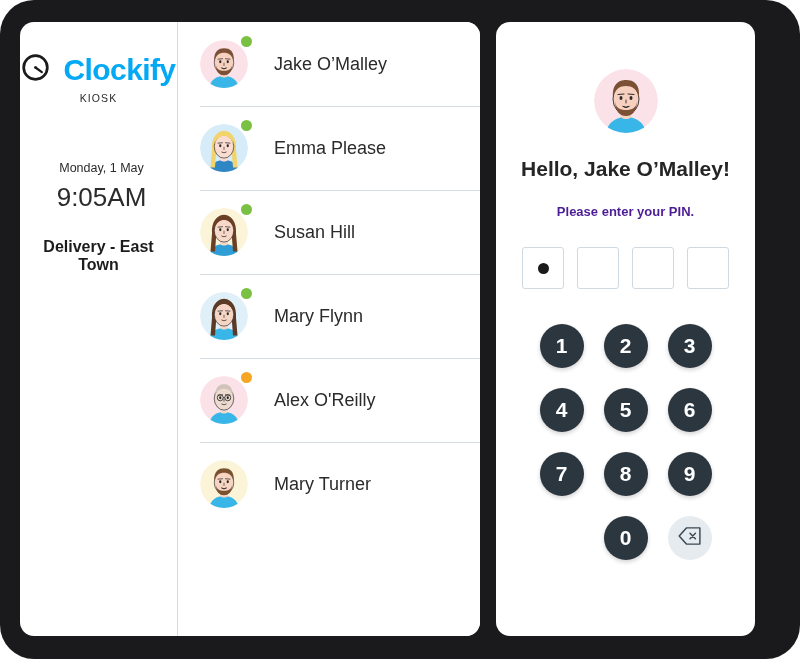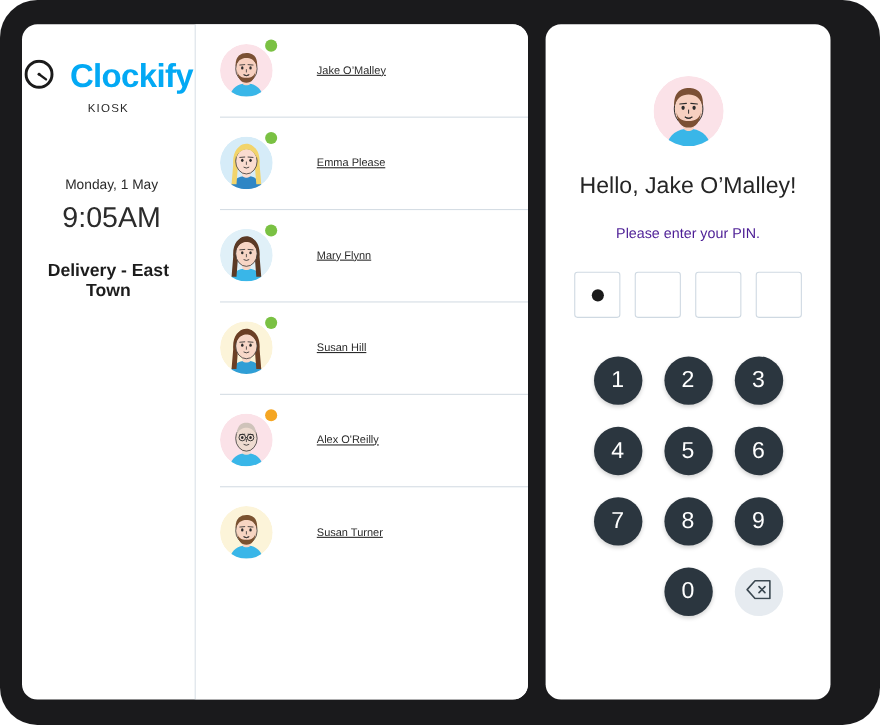--- a/index.html
+++ b/index.html
@@ -128,40 +128,40 @@
     overflow: hidden;
     display: block;
   }
   .status-dot {
     position: absolute;
     top: -4px; right: -4px;
     width: 11px; height: 11px;
     border-radius: 50%;
   }
   .user-name {
-    margin-left: 40px;
-    font-size: 10px;
+    margin-left: 26px;
+    font-size: 18px;
     color: #2b2b2b;
-    text-decoration: underline;
   }
 
   
   .screen-right {
     position: absolute;
     left: 496px; top: 22px;
     width: 259px; height: 614px;
     background: #ffffff;
     border-radius: 14px;
     overflow: hidden;
   }
   .pin-panel {
     width: 100%; height: 100%;
     display: flex;
     flex-direction: column;
     align-items: center;
+    font-weight: bold;
   }
   .hero-avatar {
     margin-top: 47px;
     width: 64px; height: 64px;
     border-radius: 50%;
     overflow: hidden;
   }
   .greeting {
     margin-top: 24px;
     font-size: 21px;
@@ -305,60 +305,60 @@
               <path d="M32 31 L32 34" stroke="#2b2b2b" stroke-width="0.9" fill="none" stroke-linecap="round"></path>
               <path d="M29 37.5 Q32 39.5 35 37.5" stroke="#2b2b2b" stroke-width="1" fill="none" stroke-linecap="round"></path>
             </svg></div>
           <span class="status-dot" style="background: rgb(122, 193, 67);"></span>
         </div>
         <div class="user-name">Emma Please</div>
       </div>
       <div class="user-row">
         <div class="avatar-wrap">
           <div class="avatar"><svg width="48" height="48" viewBox="0 0 64 64">
+              <circle cx="32" cy="32" r="32" fill="#fcf4d9"></circle>
+              <path d="M12 64 C14 53 22 48 32 48 C42 48 50 53 52 64 Z" fill="#2f9ed6"></path>
+              <path d="M16 34 C15 18 22 10 32 10 C42 10 49 18 48 34 L50 58 L44 58 L42 32 L22 32 L20 58 L14 58 Z" fill="#6b3f25"></path>
+              <rect x="27" y="40" width="10" height="10" rx="4" fill="#f8d8c8"></rect>
+              <ellipse cx="32" cy="30" rx="13" ry="15.5" fill="#f8d8c8" stroke="#2b2b2b" stroke-width="0.9"></ellipse>
+              <path d="M19 27 C19 14 25 9 32 9 C39 9 45 14 45 27 C42 19 37 16 32 16 C27 16 22 19 19 27 Z" fill="#6b3f25"></path>
+              <ellipse cx="27" cy="29" rx="1.5" ry="1.9" fill="#2b2b2b"></ellipse>
+              <ellipse cx="37" cy="29" rx="1.5" ry="1.9" fill="#2b2b2b"></ellipse>
+              <path d="M24 25.5 L30 25" stroke="#2b2b2b" stroke-width="1" fill="none" stroke-linecap="round"></path>
+              <path d="M34 25 L40 25.5" stroke="#2b2b2b" stroke-width="1" fill="none" stroke-linecap="round"></path>
+              <path d="M32 31 L32 34" stroke="#2b2b2b" stroke-width="0.9" fill="none" stroke-linecap="round"></path>
+              <path d="M29 37.5 Q32 39.5 35 37.5" stroke="#2b2b2b" stroke-width="1" fill="none" stroke-linecap="round"></path>
+            </svg></div>
+          <span class="status-dot" style="background: rgb(122, 193, 67);"></span>
+        </div>
+        <div class="user-name">Susan Hill</div>
+      </div>
+      <div class="user-row">
+        <div class="avatar-wrap">
+          <div class="avatar"><svg width="48" height="48" viewBox="0 0 64 64">
               <circle cx="32" cy="32" r="32" fill="#e0f0f8"></circle>
               <path d="M12 64 C14 53 22 48 32 48 C42 48 50 53 52 64 Z" fill="#39b6e8"></path>
               <path d="M16 34 C15 18 22 10 32 10 C42 10 49 18 48 34 L50 58 L44 58 L42 32 L22 32 L20 58 L14 58 Z" fill="#5b3a26"></path>
               <rect x="27" y="40" width="10" height="10" rx="4" fill="#f7d5c5"></rect>
               <ellipse cx="32" cy="30" rx="13" ry="15.5" fill="#f7d5c5" stroke="#2b2b2b" stroke-width="0.9"></ellipse>
               <path d="M19 27 C19 14 25 9 32 9 C39 9 45 14 45 27 C42 19 37 16 32 16 C27 16 22 19 19 27 Z" fill="#5b3a26"></path>
               <ellipse cx="27" cy="29" rx="1.5" ry="1.9" fill="#2b2b2b"></ellipse>
               <ellipse cx="37" cy="29" rx="1.5" ry="1.9" fill="#2b2b2b"></ellipse>
               <path d="M24 25.5 L30 25" stroke="#2b2b2b" stroke-width="1" fill="none" stroke-linecap="round"></path>
               <path d="M34 25 L40 25.5" stroke="#2b2b2b" stroke-width="1" fill="none" stroke-linecap="round"></path>
               <path d="M32 31 L32 34" stroke="#2b2b2b" stroke-width="0.9" fill="none" stroke-linecap="round"></path>
               <path d="M29 37.5 Q32 39.5 35 37.5" stroke="#2b2b2b" stroke-width="1" fill="none" stroke-linecap="round"></path>
             </svg></div>
           <span class="status-dot" style="background: rgb(122, 193, 67);"></span>
         </div>
         <div class="user-name">Mary Flynn</div>
       </div>
       <div class="user-row">
         <div class="avatar-wrap">
           <div class="avatar"><svg width="48" height="48" viewBox="0 0 64 64">
-              <circle cx="32" cy="32" r="32" fill="#fcf4d9"></circle>
-              <path d="M12 64 C14 53 22 48 32 48 C42 48 50 53 52 64 Z" fill="#2f9ed6"></path>
-              <path d="M16 34 C15 18 22 10 32 10 C42 10 49 18 48 34 L50 58 L44 58 L42 32 L22 32 L20 58 L14 58 Z" fill="#6b3f25"></path>
-              <rect x="27" y="40" width="10" height="10" rx="4" fill="#f8d8c8"></rect>
-              <ellipse cx="32" cy="30" rx="13" ry="15.5" fill="#f8d8c8" stroke="#2b2b2b" stroke-width="0.9"></ellipse>
-              <path d="M19 27 C19 14 25 9 32 9 C39 9 45 14 45 27 C42 19 37 16 32 16 C27 16 22 19 19 27 Z" fill="#6b3f25"></path>
-              <ellipse cx="27" cy="29" rx="1.5" ry="1.9" fill="#2b2b2b"></ellipse>
-              <ellipse cx="37" cy="29" rx="1.5" ry="1.9" fill="#2b2b2b"></ellipse>
-              <path d="M24 25.5 L30 25" stroke="#2b2b2b" stroke-width="1" fill="none" stroke-linecap="round"></path>
-              <path d="M34 25 L40 25.5" stroke="#2b2b2b" stroke-width="1" fill="none" stroke-linecap="round"></path>
-              <path d="M32 31 L32 34" stroke="#2b2b2b" stroke-width="0.9" fill="none" stroke-linecap="round"></path>
-              <path d="M29 37.5 Q32 39.5 35 37.5" stroke="#2b2b2b" stroke-width="1" fill="none" stroke-linecap="round"></path>
-            </svg></div>
-          <span class="status-dot" style="background: rgb(122, 193, 67);"></span>
-        </div>
-        <div class="user-name">Susan Hill</div>
-      </div>
-      <div class="user-row">
-        <div class="avatar-wrap">
-          <div class="avatar"><svg width="48" height="48" viewBox="0 0 64 64">
               <circle cx="32" cy="32" r="32" fill="#fbe2e8"></circle>
               <path d="M12 64 C14 53 22 48 32 48 C42 48 50 53 52 64 Z" fill="#39b6e8"></path>
               <rect x="27" y="40" width="10" height="10" rx="4" fill="#eedbd0"></rect>
               <ellipse cx="32" cy="30" rx="13" ry="15.5" fill="#eedbd0" stroke="#2b2b2b" stroke-width="0.9"></ellipse>
               <path d="M20 25 C21 14 26 11 32 11 C38 11 43 14 44 25 C41 19 36 17 32 17 C28 17 23 19 20 25 Z" fill="#cfc3ba"></path>
               <ellipse cx="27" cy="29" rx="1.5" ry="1.9" fill="#2b2b2b"></ellipse>
               <ellipse cx="37" cy="29" rx="1.5" ry="1.9" fill="#2b2b2b"></ellipse>
               <path d="M24 25.5 L30 25" stroke="#2b2b2b" stroke-width="1" fill="none" stroke-linecap="round"></path>
               <path d="M34 25 L40 25.5" stroke="#2b2b2b" stroke-width="1" fill="none" stroke-linecap="round"></path>
               <path d="M32 31 L32 34" stroke="#2b2b2b" stroke-width="0.9" fill="none" stroke-linecap="round"></path>
@@ -382,21 +382,21 @@
               <ellipse cx="27" cy="29" rx="1.5" ry="1.9" fill="#2b2b2b"></ellipse>
               <ellipse cx="37" cy="29" rx="1.5" ry="1.9" fill="#2b2b2b"></ellipse>
               <path d="M24 25.5 L30 25" stroke="#2b2b2b" stroke-width="1" fill="none" stroke-linecap="round"></path>
               <path d="M34 25 L40 25.5" stroke="#2b2b2b" stroke-width="1" fill="none" stroke-linecap="round"></path>
               <path d="M32 31 L32 34" stroke="#2b2b2b" stroke-width="0.9" fill="none" stroke-linecap="round"></path>
               <path d="M29 37.5 Q32 39.5 35 37.5" stroke="#2b2b2b" stroke-width="1" fill="none" stroke-linecap="round"></path>
               <path d="M21 31 C21 43 26 47 32 47 C38 47 43 43 43 31 C43 39 38 41 32 41 C26 41 21 39 21 31 Z" fill="#7a5230"></path>
               <path d="M29 37.5 Q32 39.5 35 37.5" stroke="#2b2b2b" stroke-width="1" fill="none" stroke-linecap="round"></path>
             </svg></div>
         </div>
-        <div class="user-name">Susan Turner</div>
+        <div class="user-name">Mary Turner</div>
       </div>
     </div>
 
 </div>
 
 <div class="screen-right">
   <div class="pin-panel">
 
     <div class="hero-avatar" id="hero-avatar"><svg width="64" height="64" viewBox="0 0 64 64">
           <circle cx="32" cy="32" r="32" fill="#fbe2e8"></circle>

